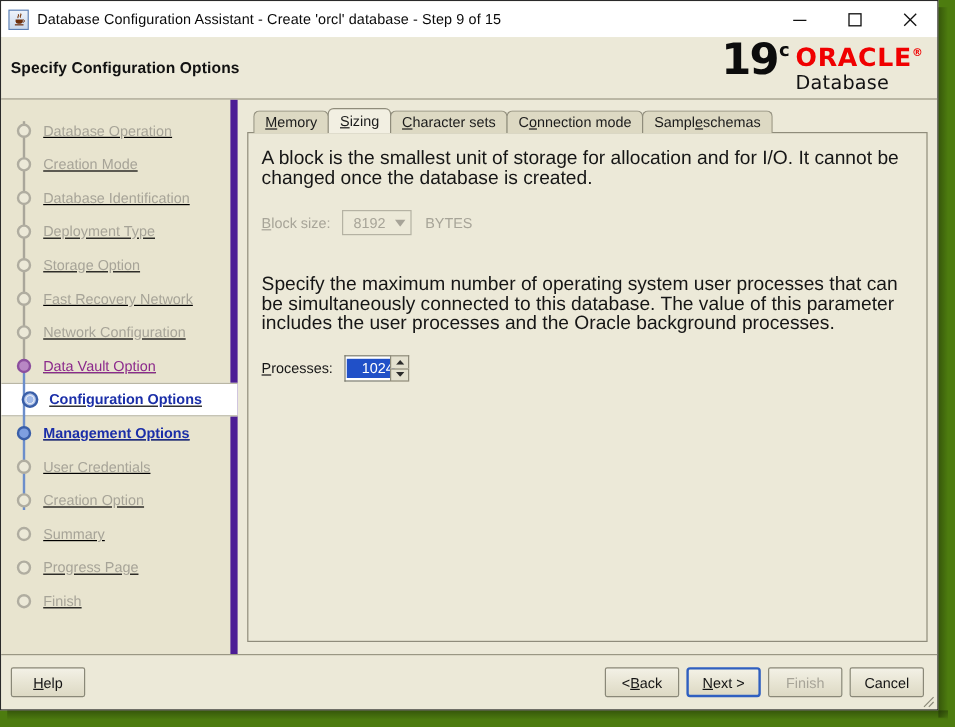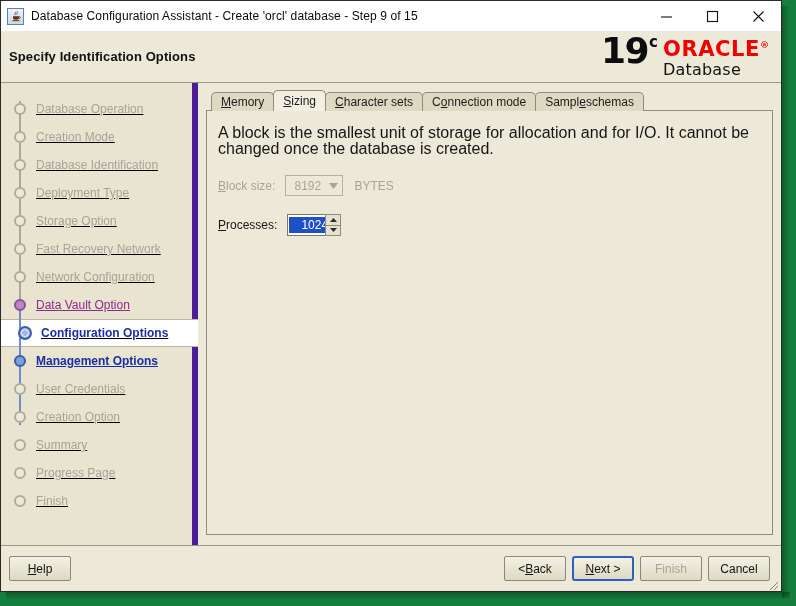--- a/index.html
+++ b/index.html
@@ -9,21 +9,21 @@
   }
   body {
     font-family: "Liberation Sans", sans-serif;
     -webkit-font-smoothing: none;
   }
   #app {
     position: relative;
     width: 796px;
     height: 606px;
     overflow: hidden;
-    background: #15803d;
+    background: #4d7c0f;
   }
 
   
   .window {
     position: absolute;
     left: 0; top: 0;
     width: 782px;
     height: 592px;
     background: #ece9d8;
     border: 1px solid #2a2a2a;
@@ -475,21 +475,21 @@
         <div class="win-btn">
           <svg width="13" height="13" viewBox="0 0 13 13">
               <line x1="1.5" y1="1.5" x2="11.5" y2="11.5" stroke="#111" stroke-width="1.1"></line>
               <line x1="11.5" y1="1.5" x2="1.5" y2="11.5" stroke="#111" stroke-width="1.1"></line>
             </svg>
         </div>
       </div>
     </div>
 
     <div class="banner">
-      <div class="banner-title">Specify Identification Options</div>
+      <div class="banner-title">Specify Configuration Options</div>
       <div class="logo">
         <div class="logo-19">19</div>
         <div class="logo-c">c</div>
         <div class="logo-right">
           <div class="logo-oracle"><span>ORACLE</span><span class="logo-reg">®</span></div>
           <div class="logo-db">Database</div>
         </div>
       </div>
     </div>
 
@@ -581,20 +581,21 @@
               <div class="combo-val">8192</div>
               <div class="combo-arrow">
                 <svg width="9" height="6" viewBox="0 0 9 6">
                     <polygon points="0,0 9,0 4.5,6" fill="#a7a498"></polygon>
                   </svg>
               </div>
             </div>
             <div class="unit-label">BYTES</div>
           </div>
 
+          <div class="para" style="margin-top:34px;">Specify the maximum number of operating system user processes that can be simultaneously connected to this database. The value of this parameter includes the user processes and the Oracle background processes.</div>
 
           <div class="field-row">
             <div class="field-label"><span class="mn">P</span><span>rocesses:</span></div>
             <div class="spinner">
               <div class="spin-field">
                 <span class="spin-sel">1024</span>
                   <span class="caret"></span>
               </div>
               <div class="spin-btns">
                 <div class="spin-btn up">

